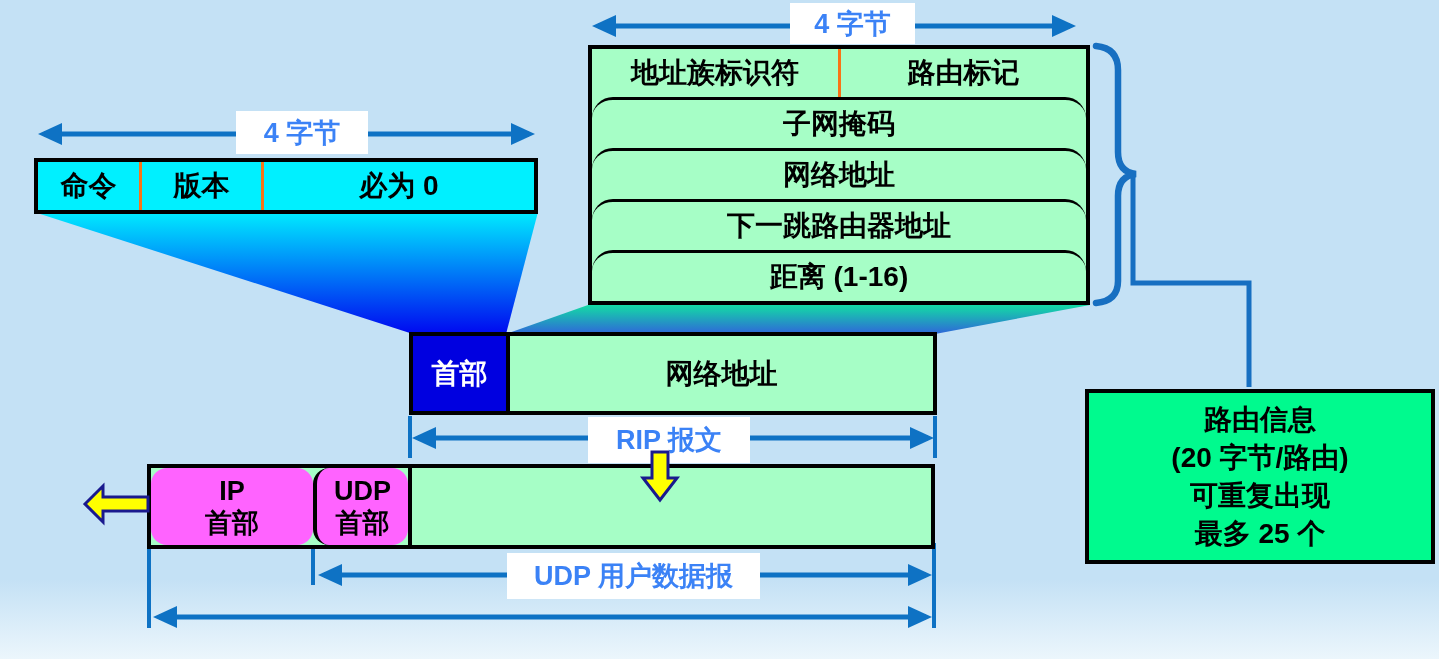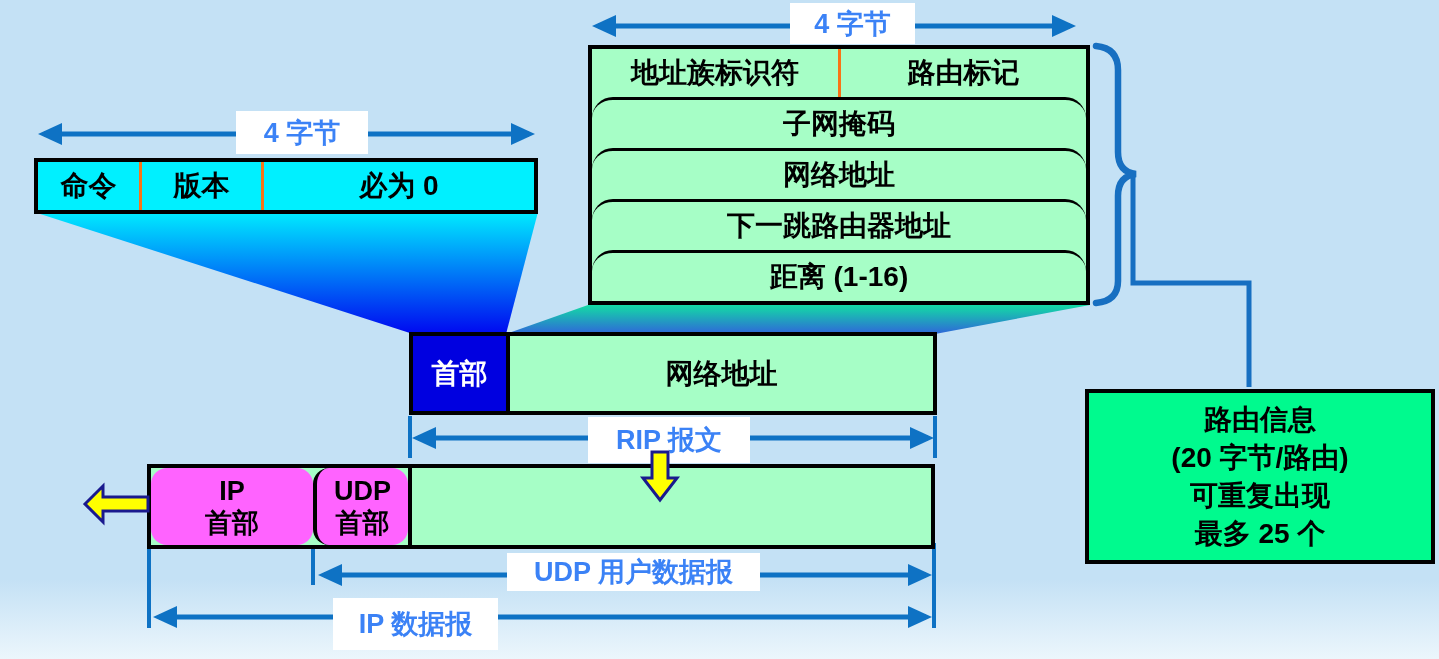--- a/index.html
+++ b/index.html
@@ -49,21 +49,21 @@
 
   
   .spanLabel{
     position:absolute;background:#fff;color:#3b82f6;font-weight:bold;
     display:flex;align-items:center;justify-content:center;font-size:27px;
     box-sizing:border-box;white-space:nowrap;
   }
   #lblByteL{left:236px;top:111px;width:132px;height:43px;}
   #lblByteR{left:790px;top:3px;width:125px;height:41px;}
   #lblRip{left:588px;top:417px;width:162px;height:46px;}
-  #lblUdp{left:507px;top:553px;width:253px;height:38px;}
+  #lblUdp{left:507px;top:553px;width:253px;height:46px;}
   #lblIp{left:333px;top:598px;width:165px;height:52px;}
 </style>
 </head>
 <body>
 
 <div id="stage">
 
   <svg class="layer z1" width="1439" height="659" viewBox="0 0 1439 659">
     <defs>
       <linearGradient id="gradBlue" x1="0" y1="0" x2="0" y2="1">
@@ -161,21 +161,20 @@
       </div>
       <div class="cell magenta divL4" style="width:95px">
         <span><span>UDP</span><br>
         <span>首部</span></span>
       </div>
       <div class="cell divL4" style="flex:1"></div>
     </div>
   </div>
 
   <div id="lblUdp" class="spanLabel z3">UDP 用户数据报</div>
-  <div id="lblIp" class="spanLabel z3">IP 数据报</div>
 
   <div id="noteBox" class="box z2">
     <div class="nline">路由信息</div>
     <div class="nline">(20 字节/路由)</div>
     <div class="nline">可重复出现</div>
     <div class="nline">最多 25 个</div>
   </div>
 
   <svg class="layer z4" width="1439" height="659" viewBox="0 0 1439 659">
     <polygon points="85,504 103,486 103,497 148,497 148,511 103,511 103,522" fill="#ffff00" stroke="#1a1a8e" stroke-width="3" stroke-linejoin="miter"></polygon>

